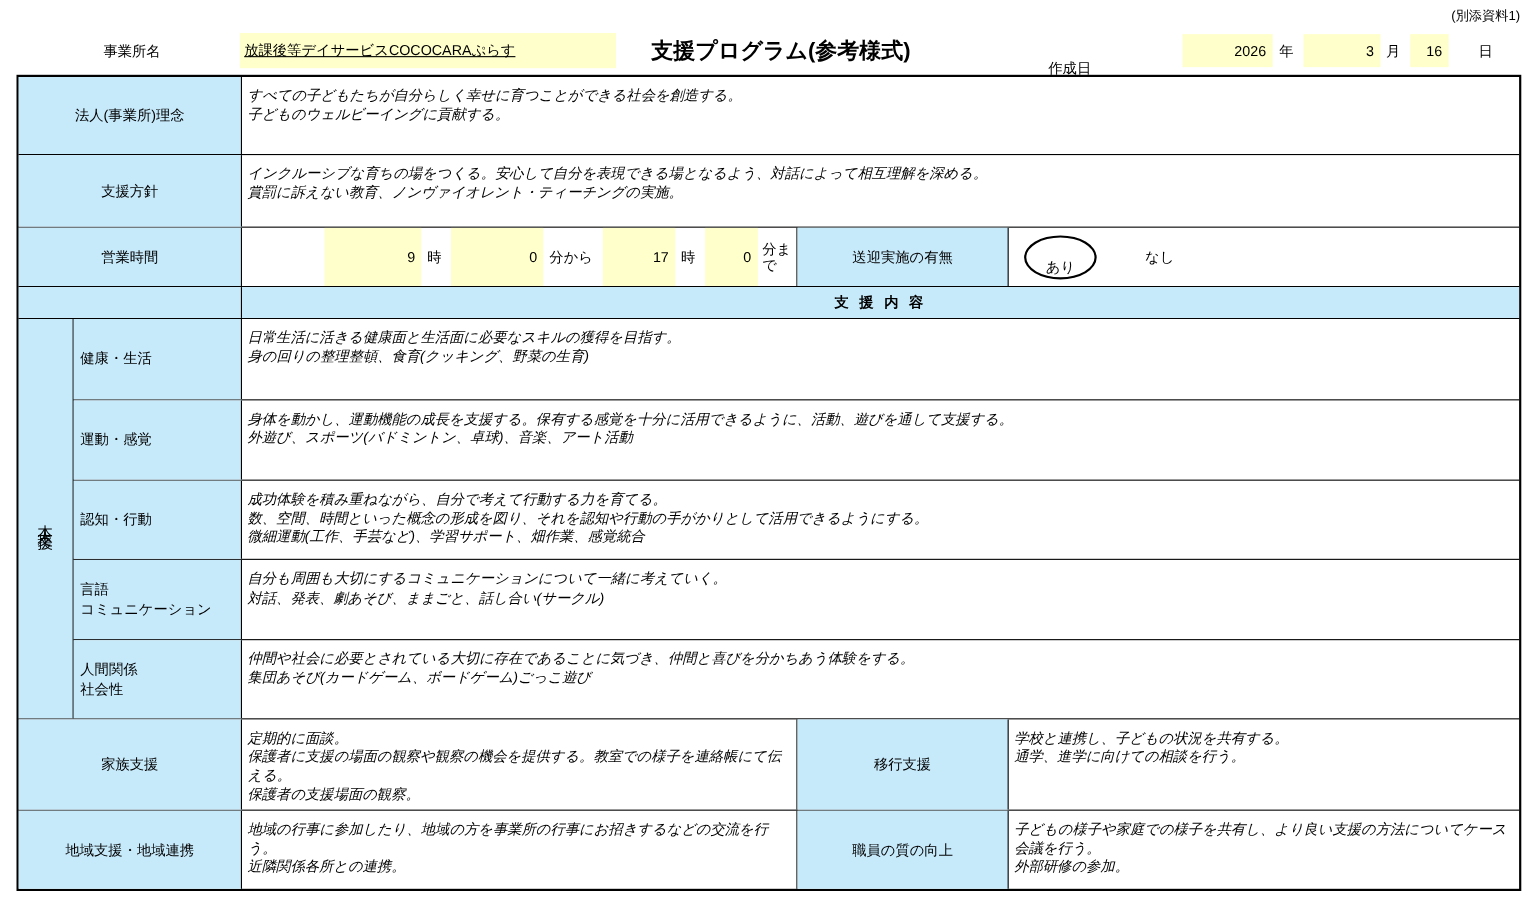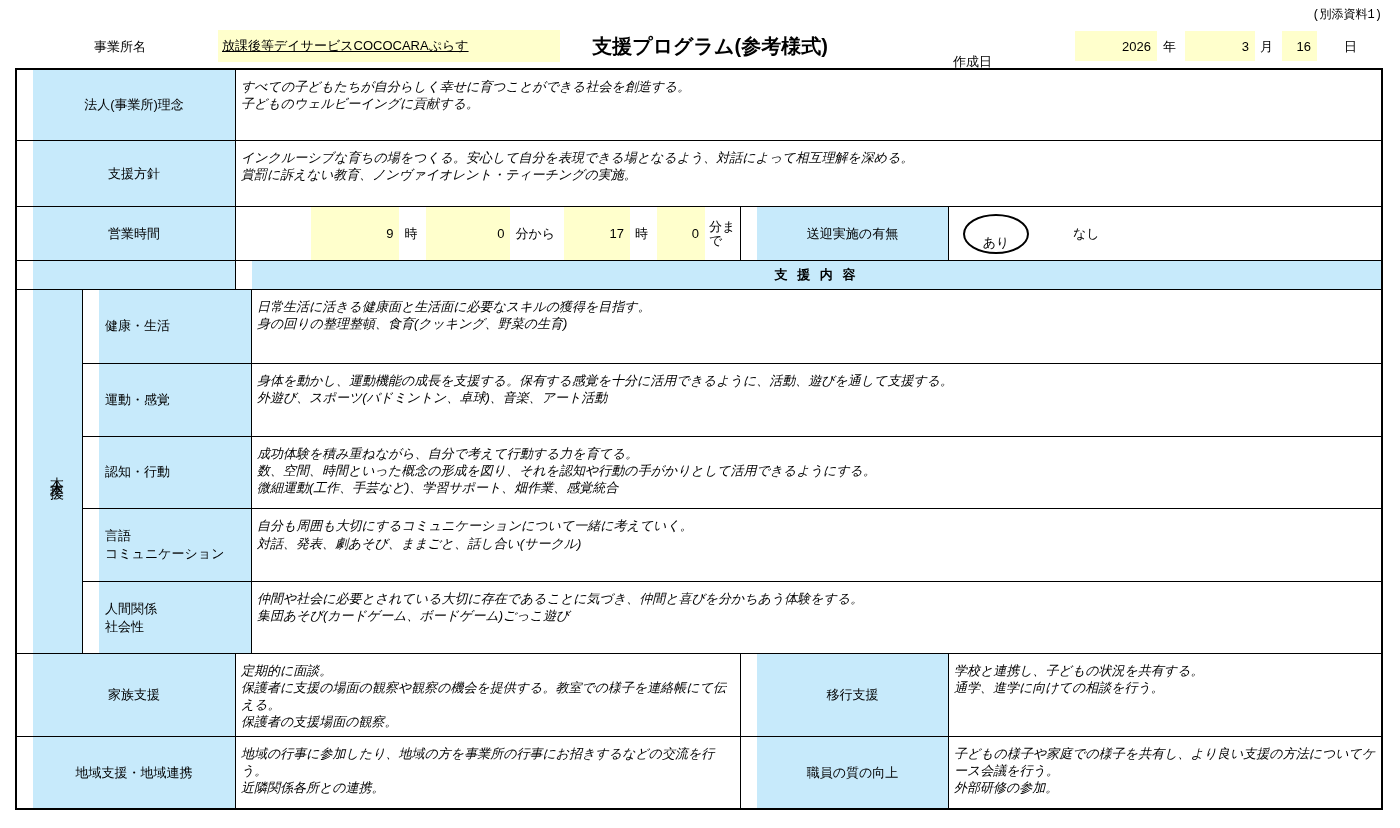--- a/index.html
+++ b/index.html
@@ -7,42 +7,42 @@
     --yellow:#FFFFCC;
     --line:#000;
   }
   html,body{margin:0;padding:0;}
   body{
     width:1400px;height:828px;position:relative;background:#fff;color:#000;
     font-family:"Liberation Sans","DejaVu Sans",sans-serif;font-size:13px;
   }
   .abs{position:absolute;}
   
-  #annotation{top:6px;right:18px;font-size:12px;font-family:Liberation Mono, monospace;}
+  #annotation{top:6px;right:18px;font-size:12px;}
   #office-label{top:38px;left:58px;width:124px;text-align:center;}
   #office-name{top:30px;left:218px;width:342px;height:32px;background:var(--yellow);
     display:flex;align-items:center;padding-left:4px;box-sizing:border-box;text-decoration:underline;}
   #doc-title{top:33px;left:553px;width:314px;text-align:center;font-size:20px;font-weight:bold;}
   #date-label{top:53px;left:953px;width:82px;}
   .date-cell{position:absolute;top:31px;height:30px;background:var(--yellow);
     display:flex;align-items:center;justify-content:flex-end;padding-right:6px;box-sizing:border-box;}
   #year-cell{left:1075px;width:82px;}
   #year-unit{left:1163px;top:38px;}
   #month-cell{left:1185px;width:70px;}
   #month-unit{left:1260px;top:38px;}
   #day-cell{left:1282px;width:35px;}
   #day-unit{left:1344px;top:38px;}
   
   .table{position:absolute;left:15px;top:68px;width:1368px;border:2px solid var(--line);
     box-sizing:border-box;}
   .row{display:flex;border-bottom:1px solid var(--line);box-sizing:border-box;}
   .row:last-child{border-bottom:none;}
   .cell{box-sizing:border-box;border-right:1px solid var(--line);overflow:hidden;}
   .cell:last-child{border-right:none;}
-  .blue{background:var(--blue);margin-left:16px;}
+  .blue{background:var(--blue);}
   .label-c{display:flex;align-items:center;justify-content:center;text-align:center;}
   .label-l{display:flex;flex-direction:column;justify-content:center;padding-left:6px;text-align:left;}
   .content{padding:8px 5px;line-height:1.32;font-style:italic;}
   .w-label{width:203px;}
   .w-content1{width:505px;}
   .w-label2{width:192px;}
   .w-sublabel{width:153px;}
   .flex1{flex:1;}
   .r1{height:71px;}.r2{height:66px;}.r3{height:54px;}
   .r4{height:29px;}.rg{height:364px;}.r6{height:83px;}.r7{height:71px;}

